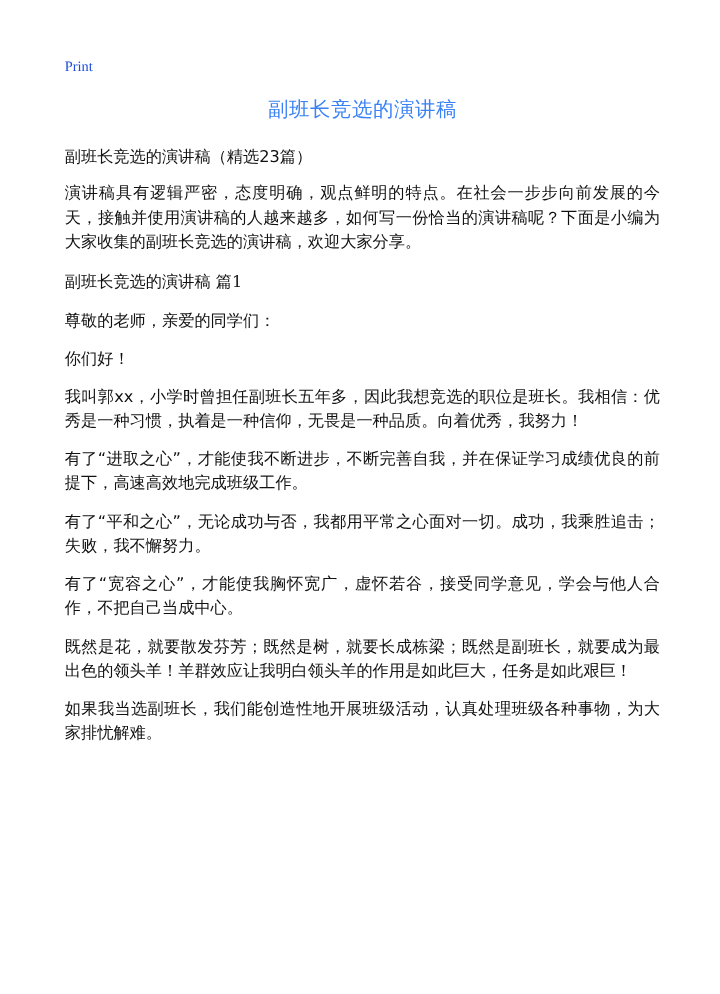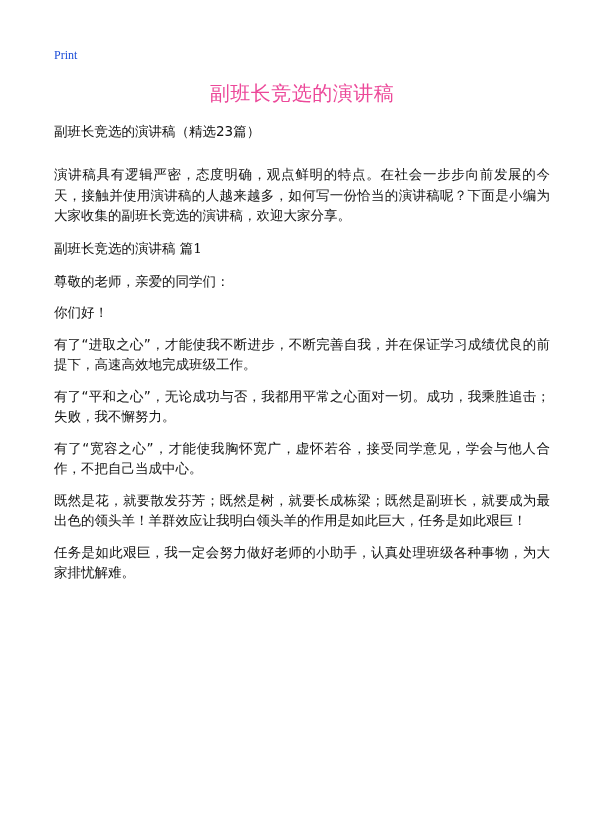--- a/index.html
+++ b/index.html
@@ -28,36 +28,36 @@
     font-family: "Liberation Serif", "DejaVu Serif", serif;
     font-size: 12px;
     color: #1d4ed8;
   }
   .doc-title {
     position: absolute;
     top: 80px;
     left: 0;
     width: 496px;
     text-align: center;
-    font-size: 20px;
+    font-size: 17px;
     font-weight: normal;
-    color: #ec4899;
+    color: #3b82f6;
     margin: 0;
     letter-spacing: 0.5px;
   }
   .content {
     position: absolute;
     top: 120px;
     left: 0;
     width: 496px;
   }
   .subtitle {
     font-size: 13.5px;
     line-height: 22px;
-    margin: 0 0 22px 0;
+    margin: 0 0 9px 0;
   }
   .para {
     font-size: 13.5px;
     line-height: 20.5px;
     margin: 0 0 11px 0;
     text-align: justify;
     word-break: break-all;
   }
   .section-heading {
     font-family: "DejaVu Serif", "Liberation Serif", serif;
@@ -74,19 +74,20 @@
   <div class="print-label">Print</div>
 
   <h1 class="doc-title">副班长竞选的演讲稿</h1>
 
   <div class="content">
     <p class="subtitle">副班长竞选的演讲稿（精选23篇）</p>
     <p class="para">演讲稿具有逻辑严密，态度明确，观点鲜明的特点。在社会一步步向前发展的今天，接触并使用演讲稿的人越来越多，如何写一份恰当的演讲稿呢？下面是小编为大家收集的副班长竞选的演讲稿，欢迎大家分享。</p>
     <p class="section-heading">副班长竞选的演讲稿 篇1</p>
     <p class="para">尊敬的老师，亲爱的同学们：</p>
     <p class="para">你们好！</p>
+    <p class="para">我叫郭xx，小学时曾担任副班长五年多，因此我想竞选的职位是班长。我相信：优秀是一种习惯，执着是一种信仰，无畏是一种品质。向着优秀，我努力！</p>
     <p class="para">有了“进取之心”，才能使我不断进步，不断完善自我，并在保证学习成绩优良的前提下，高速高效地完成班级工作。</p>
     <p class="para">有了“平和之心”，无论成功与否，我都用平常之心面对一切。成功，我乘胜追击；失败，我不懈努力。</p>
     <p class="para">有了“宽容之心”，才能使我胸怀宽广，虚怀若谷，接受同学意见，学会与他人合作，不把自己当成中心。</p>
     <p class="para">既然是花，就要散发芬芳；既然是树，就要长成栋梁；既然是副班长，就要成为最出色的领头羊！羊群效应让我明白领头羊的作用是如此巨大，任务是如此艰巨！</p>
-    <p class="para">任务是如此艰巨，我一定会努力做好老师的小助手，认真处理班级各种事物，为大家排忧解难。</p>
+    <p class="para">如果我当选副班长，我们能创造性地开展班级活动，认真处理班级各种事物，为大家排忧解难。</p>
   </div>
 </div>
 
 </body></html>

